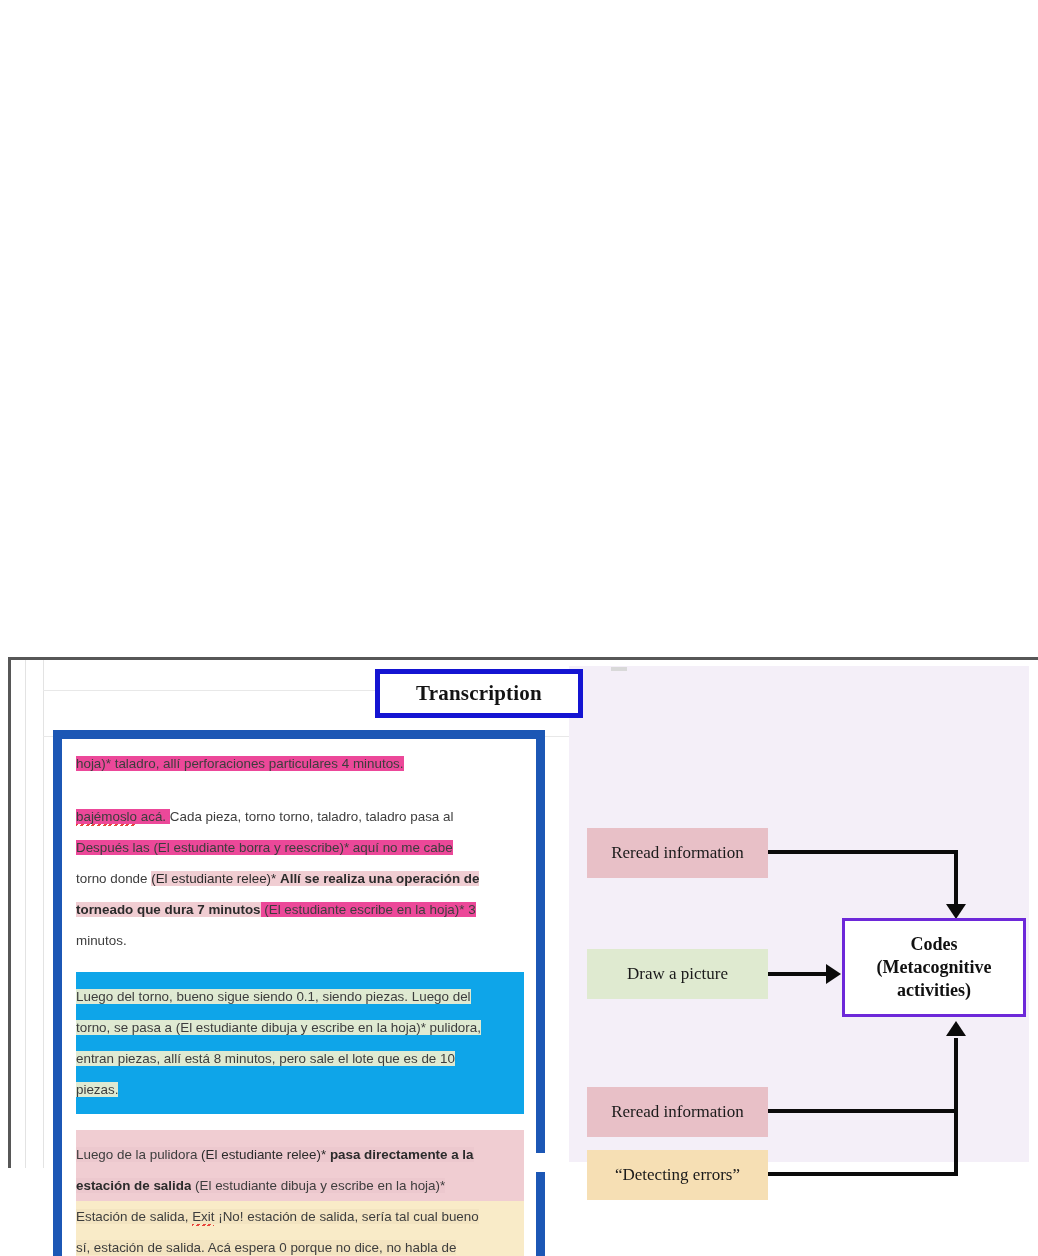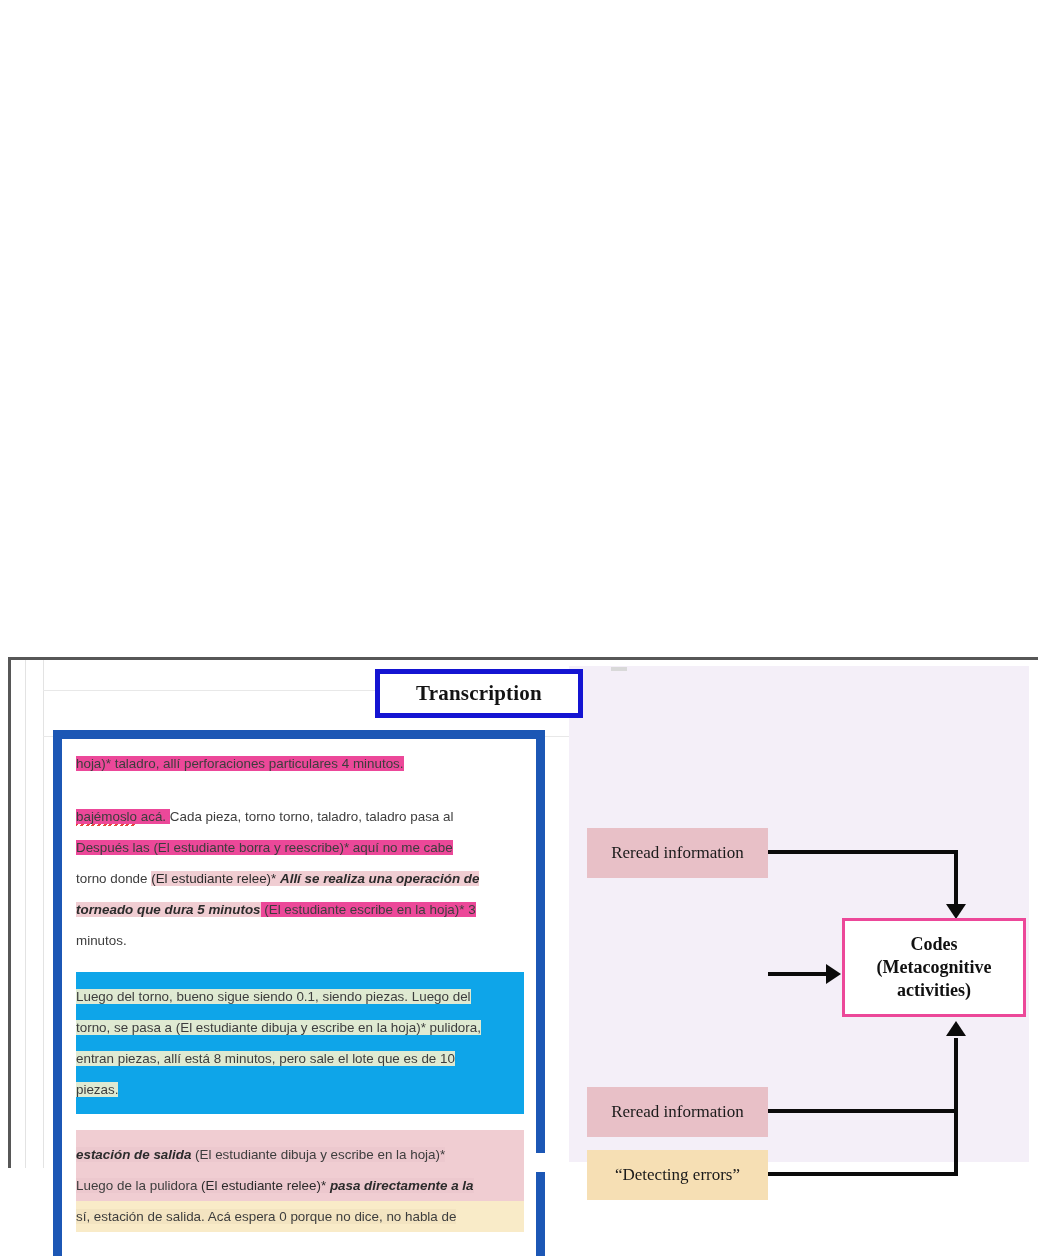--- a/index.html
+++ b/index.html
@@ -120,21 +120,21 @@
     color: #3d3d3d;
     white-space: nowrap;
   }
   .gray  { background: #ec4899; }
   .pinkhl{ background: #f0cdd2; }
   .gray-on-green { background: #dfead2; }
   .gray-on-pink  { background: #ecc8ce; }
   .gray-on-yellow{ background: #f3e4c1; }
 
   .blk { font-weight: normal; color: #2b2b2b; }
-  .bit { font-weight: bold; font-style: italic; color: #2b2b2b; }
+  .bit { font-weight: bold; color: #2b2b2b; }
   .sp  { position: relative; }
   .sp::after {
     content: "";
     position: absolute;
     left: 0; right: 0; bottom: -2px;
     height: 2px;
     background: repeating-linear-gradient(
       135deg, #e8453c 0 2px, transparent 2px 4px);
   }
 
@@ -174,21 +174,21 @@
   #chip-reread-2 { left: 18px;  top: 421px; width: 181px; height: 50px; background: #e8c0c7; }
   #chip-detect   { left: 18px;  top: 484px; width: 181px; height: 50px; background: #f6dfb4; font-family: Liberation Serif, serif; }
 
   #codes-box {
     position: absolute;
     left: 273px;
     top: 252px;
     width: 184px;
     height: 99px;
     box-sizing: border-box;
-    border: 3px solid #ec4899;
+    border: 3px solid #6d28d9;
     background: #ffffff;
     display: flex;
     flex-direction: column;
     align-items: center;
     justify-content: center;
     font-family: "Liberation Serif", serif;
     font-weight: bold;
     font-size: 18px;
     line-height: 23px;
     color: #111111;
@@ -258,21 +258,21 @@
             <div class="tline">
               <span class="gray sp">bajémoslo</span><span class="gray"> acá. </span><span>Cada pieza, torno torno, taladro, taladro pasa al</span>
             </div>
             <div class="tline">
               <span class="gray">Después las (El estudiante borra y reescribe)* aquí no me cabe</span>
             </div>
             <div class="tline">
               <span>torno donde </span><span class="pinkhl blk">(El estudiante relee)*</span><span class="pinkhl"> </span><span class="pinkhl bit">Allí se realiza una operación de</span>
             </div>
             <div class="tline">
-              <span class="pinkhl bit">torneado que dura 5 minutos</span><span class="gray"> (El estudiante escribe en la hoja)* 3</span>
+              <span class="pinkhl bit">torneado que dura 7 minutos</span><span class="gray"> (El estudiante escribe en la hoja)* 3</span>
             </div>
             <div class="tline">
               <span>minutos.</span>
             </div>
           </div>
 
           <div style="height:16px"></div>
 
           <div class="band band-green">
             <div class="band-pad"></div>
@@ -289,43 +289,49 @@
               <span class="gray-on-green">piezas.</span>
             </div>
             <div class="band-pad"></div>
           </div>
 
           <div style="height:16px"></div>
 
           <div class="band band-pink">
             <div class="band-pad"></div>
             <div class="tline">
+              <span class="gray-on-pink">Luego de la pulidora </span><span class="gray-on-pink blk">(El estudiante relee)*</span><span class="gray-on-pink"> </span><span class="gray-on-pink bit">pasa directamente a la</span>
+            </div>
+            <div class="tline">
               <span class="gray-on-pink bit">estación de salida</span><span class="gray-on-pink"> (El estudiante dibuja y escribe en la hoja)*</span>
             </div>
-            <div class="tline">
-              <span class="gray-on-pink">Luego de la pulidora </span><span class="gray-on-pink blk">(El estudiante relee)*</span><span class="gray-on-pink"> </span><span class="gray-on-pink bit">pasa directamente a la</span>
-            </div>
           </div>
 
           <div class="band band-yellow">
+            <div class="tline">
+              <span class="gray-on-yellow">Estación de salida, </span><span class="gray-on-yellow sp">Exit</span><span class="gray-on-yellow"> ¡No! estación de salida, sería tal cual bueno</span>
+            </div>
             <div class="tline">
               <span class="gray-on-yellow">sí, estación de salida. Acá espera 0 porque no dice, no habla de</span>
             </div>
 
           </div>
 
         </div>
       </div>
     </div>
 
     <div id="diag-pane">
       <div id="diag-artifact"></div>
 
       <div id="chip-reread-1" class="code-chip">
         <span>Reread information</span>
+      </div>
+      <div id="chip-draw" class="code-chip">
+        <span>Draw a picture</span>
       </div>
       <div id="chip-reread-2" class="code-chip">
         <span>Reread information</span>
       </div>
       <div id="chip-detect" class="code-chip">
         <span>“Detecting errors”</span>
       </div>
 
       <div class="wire" id="w1-h"></div>
       <div class="wire" id="w1-v"></div>

